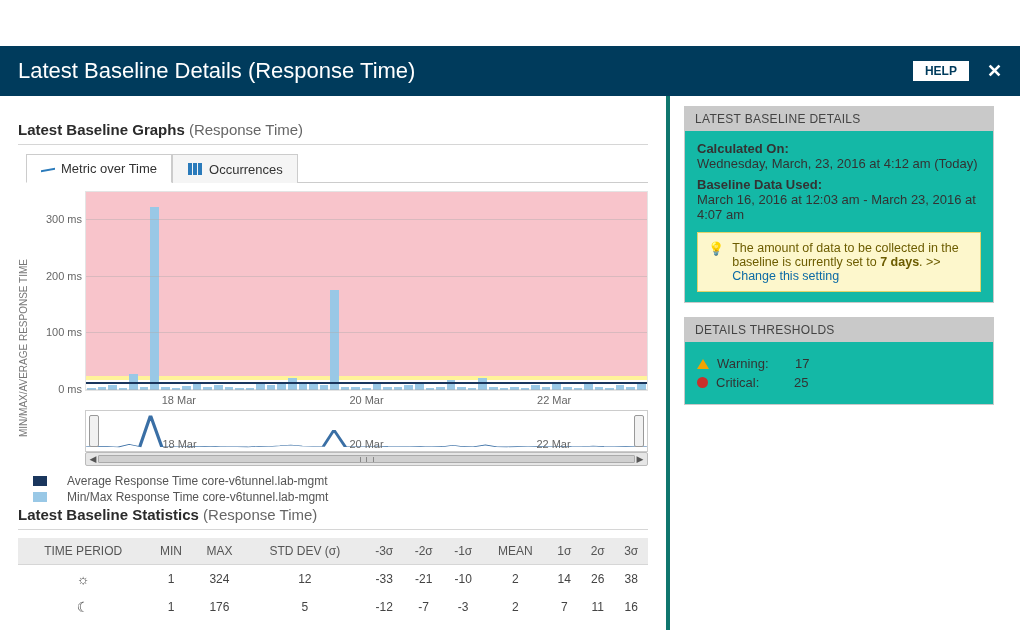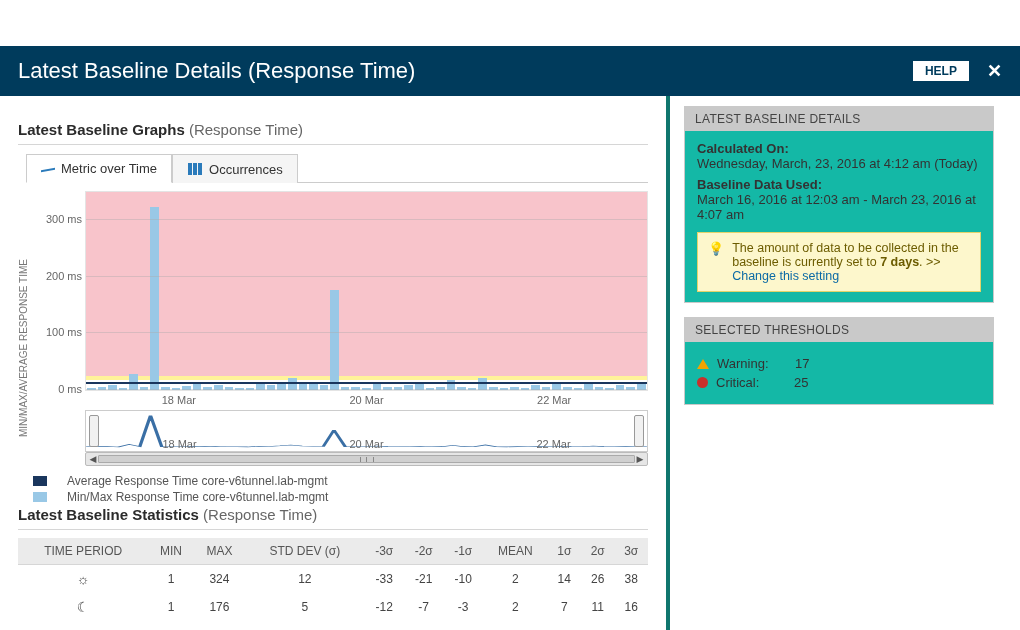--- a/index.html
+++ b/index.html
@@ -498,21 +498,21 @@
         <div class="info-box">
           <span class="bulb">💡</span>
           <span>
             <span>The amount of data to be collected in the baseline is currently set to </span><b>7 days</b><span>. </span><span>&gt;&gt; </span><a>Change this setting</a>
           </span>
         </div>
       </div>
     </div>
 
     <div class="panel">
-      <div class="panel-h">SELECTED THRESHOLDS</div>
+      <div class="panel-h">DETAILS THRESHOLDS</div>
       <div class="panel-b">
         <div class="thresh-row">
           <span class="tri warn"></span>
           <span class="thresh-lbl">Warning:</span>
           <span>17</span>
         </div>
         <div class="thresh-row">
           <span class="dot crit"></span>
           <span class="thresh-lbl">Critical:</span>
           <span>25</span>

